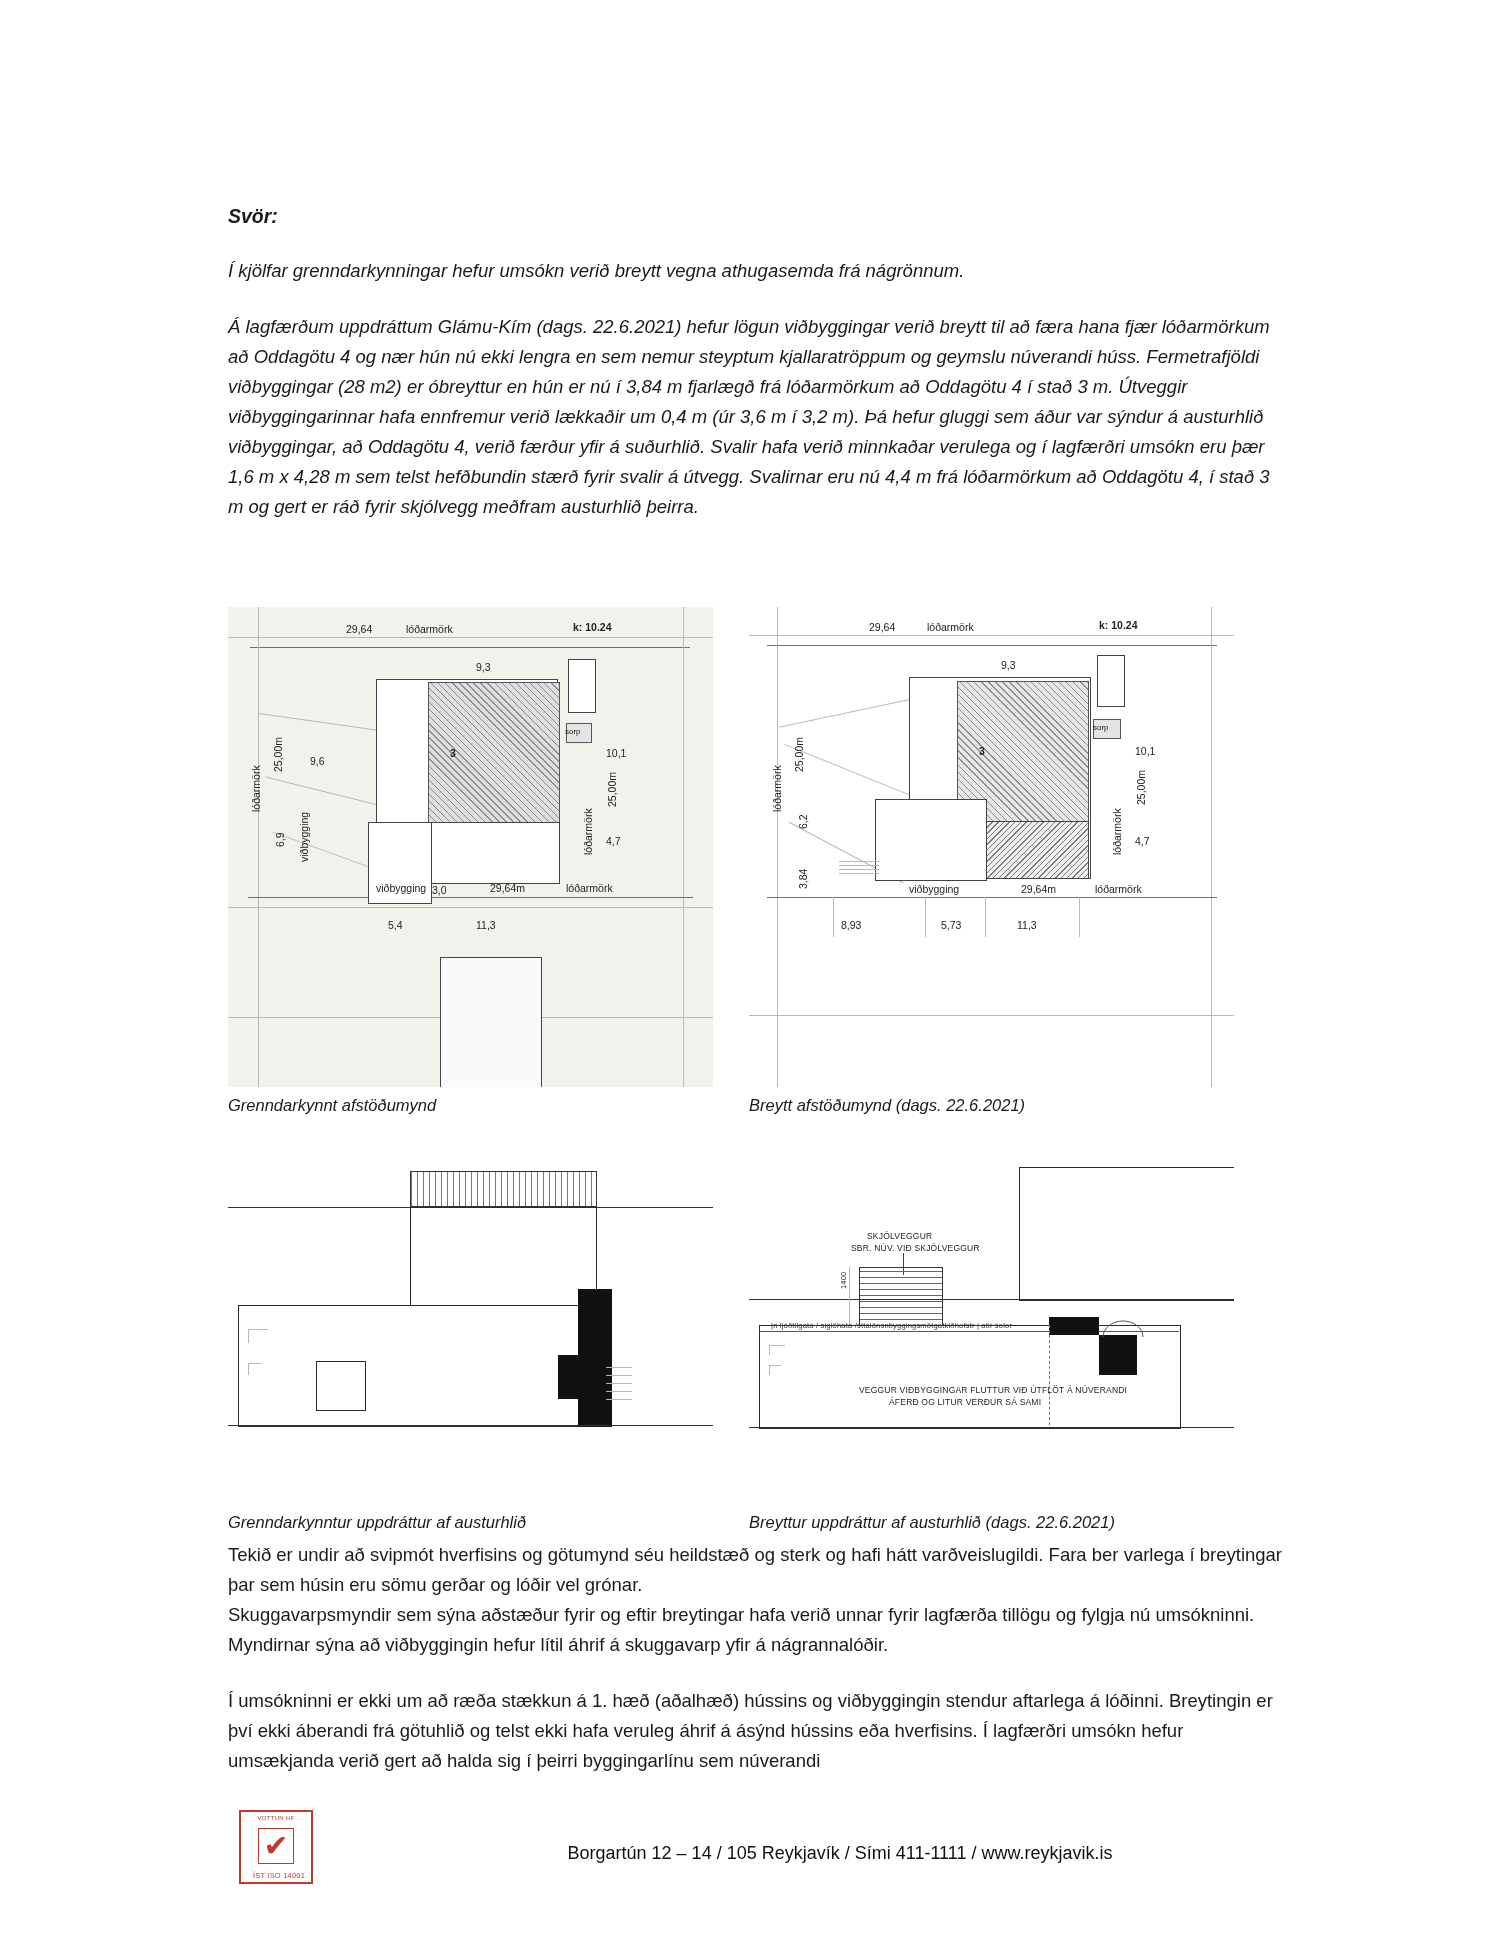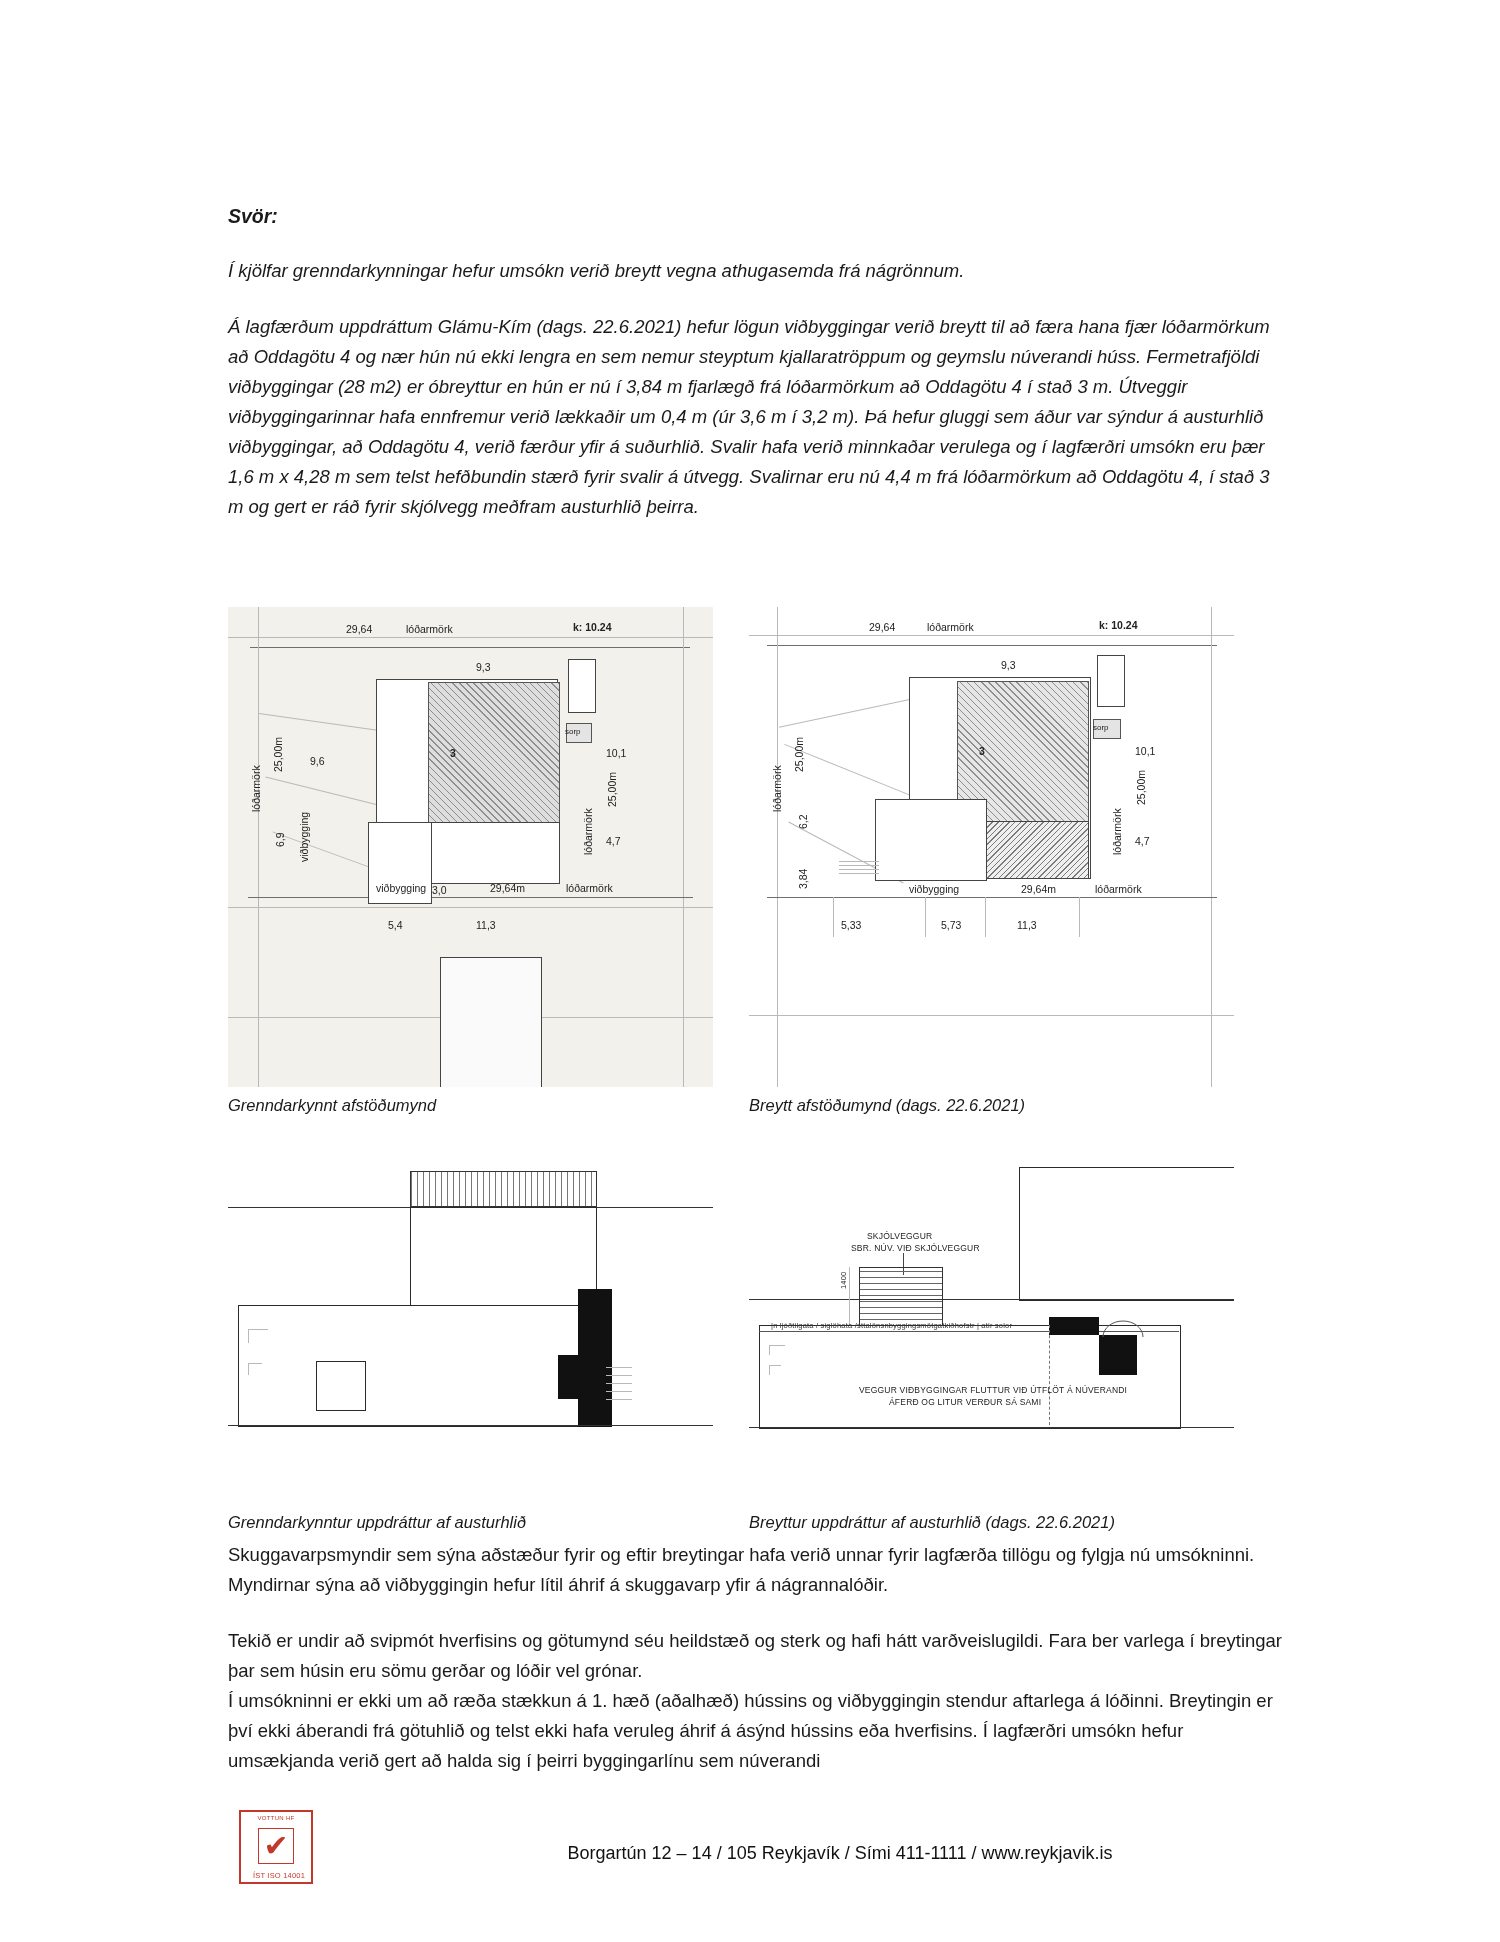--- a/index.html
+++ b/index.html
@@ -325,21 +325,21 @@
 
           <div class="dim" style="left:386px;top:138px;">10,1</div>
           <div class="dim dim-v" style="left:386px;top:198px;">25,00m</div>
           <div class="dim dim-v" style="left:362px;top:248px;">lóðarmörk</div>
           <div class="dim" style="left:386px;top:228px;">4,7</div>
 
           <div class="dim" style="left:160px;top:276px;">viðbygging</div>
           <div class="dim" style="left:272px;top:276px;">29,64m</div>
           <div class="dim" style="left:346px;top:276px;">lóðarmörk</div>
 
-          <div class="dim" style="left:92px;top:312px;">5,33</div>
+          <div class="dim" style="left:92px;top:312px;">8,93</div>
           <div class="dim" style="left:192px;top:312px;">5,73</div>
           <div class="dim" style="left:268px;top:312px;">11,3</div>
 
           <div class="ln ln-v lnlt" style="left:84px;top:290px;height:40px;"></div>
           <div class="ln ln-v lnlt" style="left:176px;top:290px;height:40px;"></div>
           <div class="ln ln-v lnlt" style="left:236px;top:290px;height:40px;"></div>
           <div class="ln ln-v lnlt" style="left:330px;top:290px;height:40px;"></div>
         </div>
         <div class="fig-caption">Breytt afstöðumynd (dags. 22.6.2021)</div>
       </div>
@@ -399,22 +399,22 @@
           <svg style="position:absolute;left:352px;top:170px;" width="44" height="20">
             <path d="M2 18 A20 16 0 0 1 42 18" fill="none" stroke="#555" stroke-width="1"></path>
           </svg>
         </div>
         <div class="fig-caption">Breyttur uppdráttur af austurhlið (dags. 22.6.2021)</div>
       </div>
     </div>
   </div>
 
   <div class="bottom-content">
+    <p class="para" style="margin-bottom:0;">Tekið er undir að svipmót hverfisins og götumynd séu heildstæð og sterk og hafi hátt varðveislugildi. Fara ber varlega í breytingar þar sem húsin eru sömu gerðar og lóðir vel grónar.</p>
     <p class="para">Skuggavarpsmyndir sem sýna aðstæður fyrir og eftir breytingar hafa verið unnar fyrir lagfærða tillögu og fylgja nú umsókninni. Myndirnar sýna að viðbyggingin hefur lítil áhrif á skuggavarp yfir á nágrannalóðir.</p>
-    <p class="para" style="margin-bottom:0;">Tekið er undir að svipmót hverfisins og götumynd séu heildstæð og sterk og hafi hátt varðveislugildi. Fara ber varlega í breytingar þar sem húsin eru sömu gerðar og lóðir vel grónar.</p>
     <p class="para">Í umsókninni er ekki um að ræða stækkun á 1. hæð (aðalhæð) hússins og viðbyggingin stendur aftarlega á lóðinni. Breytingin er því ekki áberandi frá götuhlið og telst ekki hafa veruleg áhrif á ásýnd hússins eða hverfisins. Í lagfærðri umsókn hefur umsækjanda verið gert að halda sig í þeirri byggingarlínu sem núverandi</p>
   </div>
 
   <div class="footer-logo">
     <div class="fl-top">VOTTUN HF</div>
     <div class="fl-check">✔</div>
     <div class="fl-bottom">ÍST ISO 14001</div>
   </div>
   <div class="footer-text">
     <span class="ft-inner">Borgartún 12 – 14 / 105 Reykjavík / Sími 411-1111 / www.reykjavik.is</span>

